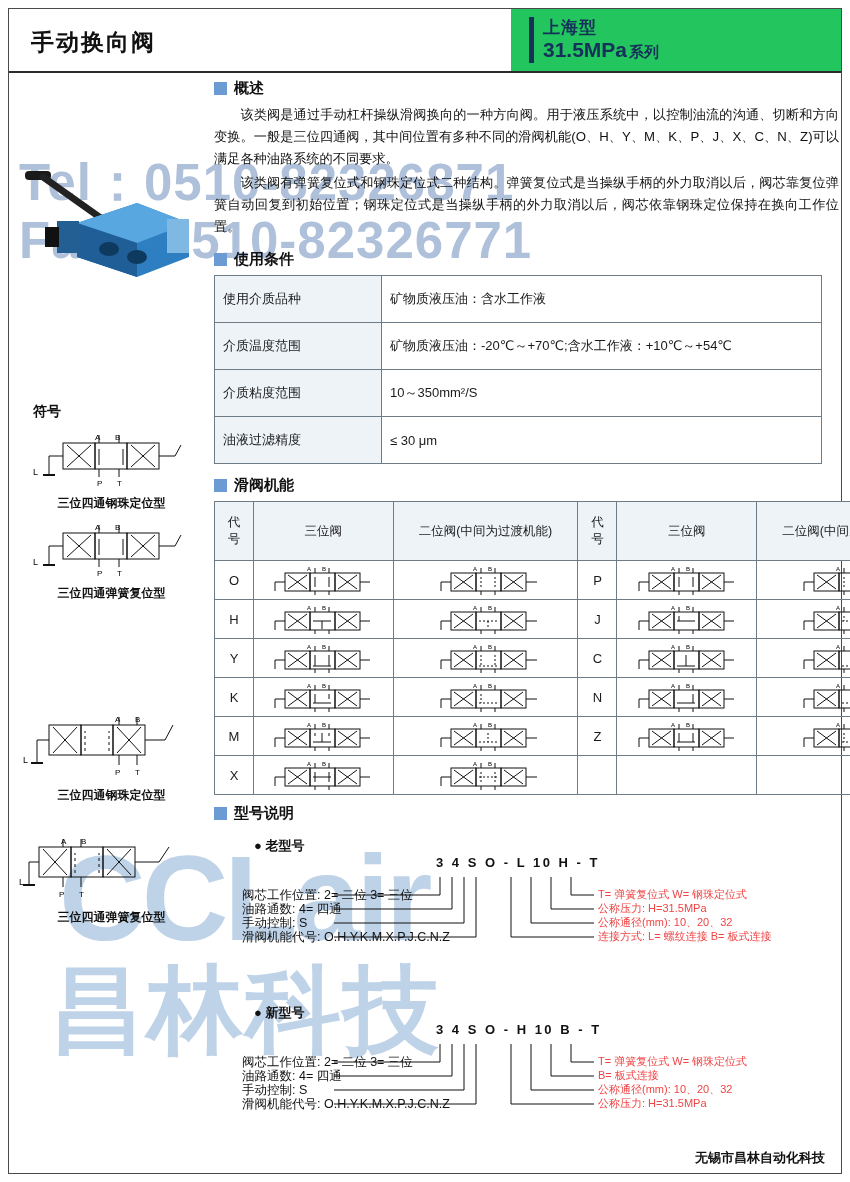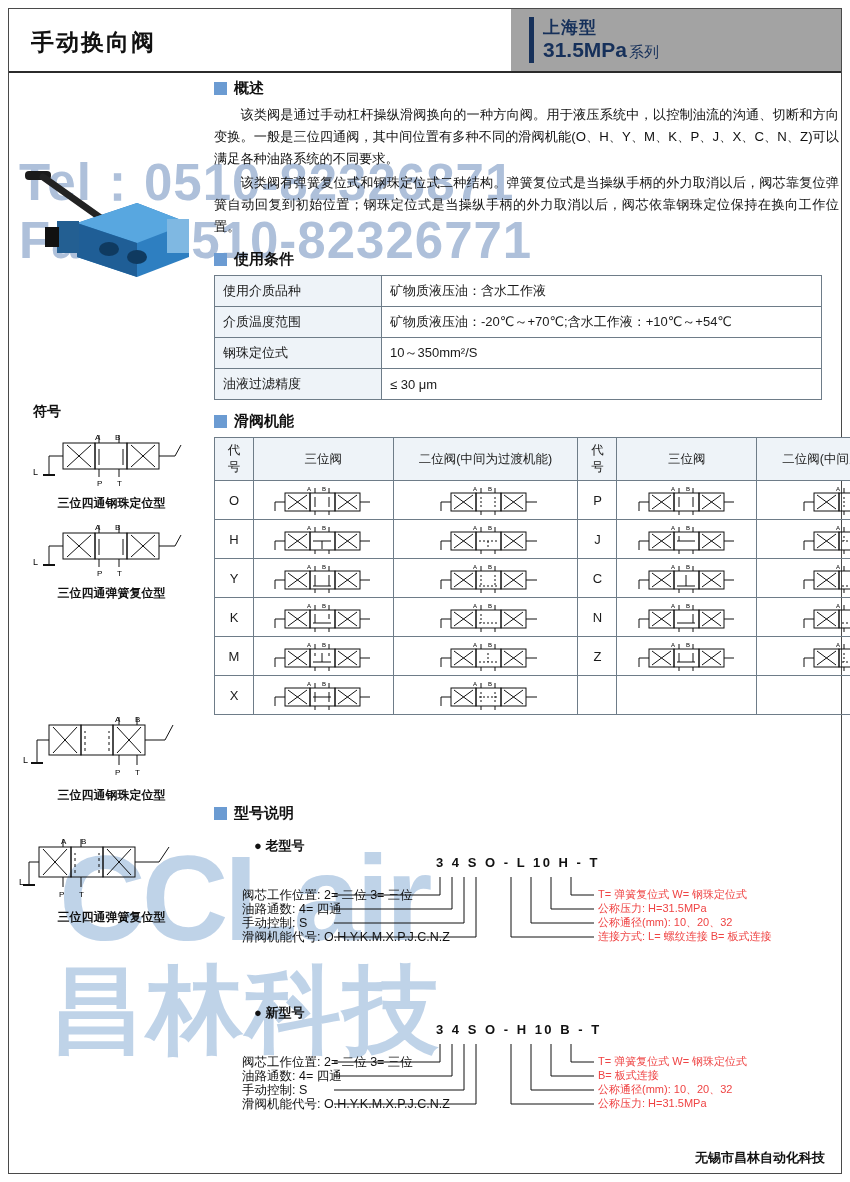--- a/index.html
+++ b/index.html
@@ -21,32 +21,32 @@
     position:absolute;left:0;top:0;width:100%;height:64px;
     border-bottom:2px solid #2b2b2b;
     box-sizing:border-box;
   }
   .header .title{
     position:absolute;left:22px;top:18px;
     font-size:23px;font-weight:bold;color:#111;letter-spacing:2px;
   }
   .header .right{
     position:absolute;right:0;top:0;width:330px;height:62px;
-    background:#a3a3a3;
+    background:#22c55e;
   }
   .header .right .bar{
     position:absolute;left:18px;top:8px;width:5px;height:46px;background:#17315a;
   }
   .header .right .l1{
     position:absolute;left:32px;top:7px;font-size:17px;font-weight:bold;color:#16305a;letter-spacing:1px;
   }
   .header .right .l2{
     position:absolute;left:32px;top:29px;font-size:21px;font-weight:bold;color:#16305a;
   }
-  .header .right .l2 .small{font-size:15px;font-weight:normal;margin-left:2px;}
+  .header .right .l2 .small{font-size:15px;font-weight:bold;margin-left:2px;}
 
   
   .wm-tel{
     position:absolute;left:10px;top:140px;width:820px;
     font-size:51px;font-weight:bold;color:#8fa8cc;opacity:.72;
     letter-spacing:1px;pointer-events:none;white-space:nowrap;
   }
   .wm-tel .l2{position:absolute;left:0;top:58px;}
   .wm-logo{
     position:absolute;left:40px;top:820px;width:560px;height:260px;
@@ -80,21 +80,21 @@
   .sec-head .sq{
     width:13px;height:13px;background:#6b9bd2;margin-right:7px;display:inline-block;
   }
   .sec-head .tx{font-size:15px;font-weight:bold;color:#111;}
   .para{
     font-size:13.2px;line-height:22px;color:#111;text-indent:2em;margin:0 0 2px 0;
     text-align:justify;
   }
 
   table.tbl{border-collapse:collapse;width:100%;font-size:13px;}
-  table.tbl td,table.tbl th{border:1px solid #6e7c88;padding:4px 8px;}
+  table.tbl td,table.tbl th{border:1px solid #6e7c88;padding:12px 8px;}
   
   #cond-table{width:608px;margin-top:4px;}
   #cond-table td.k{width:150px;background:#eef3f8;}
   #cond-table td{height:22px;}
 
   
   #func-table{width:728px;margin-top:4px;font-size:12px;}
   #func-table th{background:#eef3f8;font-weight:normal;text-align:center;font-size:12.5px;}
   #func-table td{text-align:center;height:36px;padding:1px 2px;}
   #func-table td.code{width:34px;font-size:13px;}
@@ -270,21 +270,21 @@
       <tbody>
         <tr>
           <td class="k">使用介质品种</td>
           <td>矿物质液压油：含水工作液</td>
         </tr>
         <tr>
           <td class="k">介质温度范围</td>
           <td>矿物质液压油：-20℃～+70℃;含水工作液：+10℃～+54℃</td>
         </tr>
         <tr>
-          <td class="k">钢珠定位式</td>
+          <td class="k">介质粘度范围</td>
           <td>10～350mm²/S</td>
         </tr>
         <tr>
           <td class="k">油液过滤精度</td>
           <td>≤ 30 μm</td>
         </tr>
       </tbody>
     </table>
 
     <div class="sec-head" style="margin-top:12px;">

